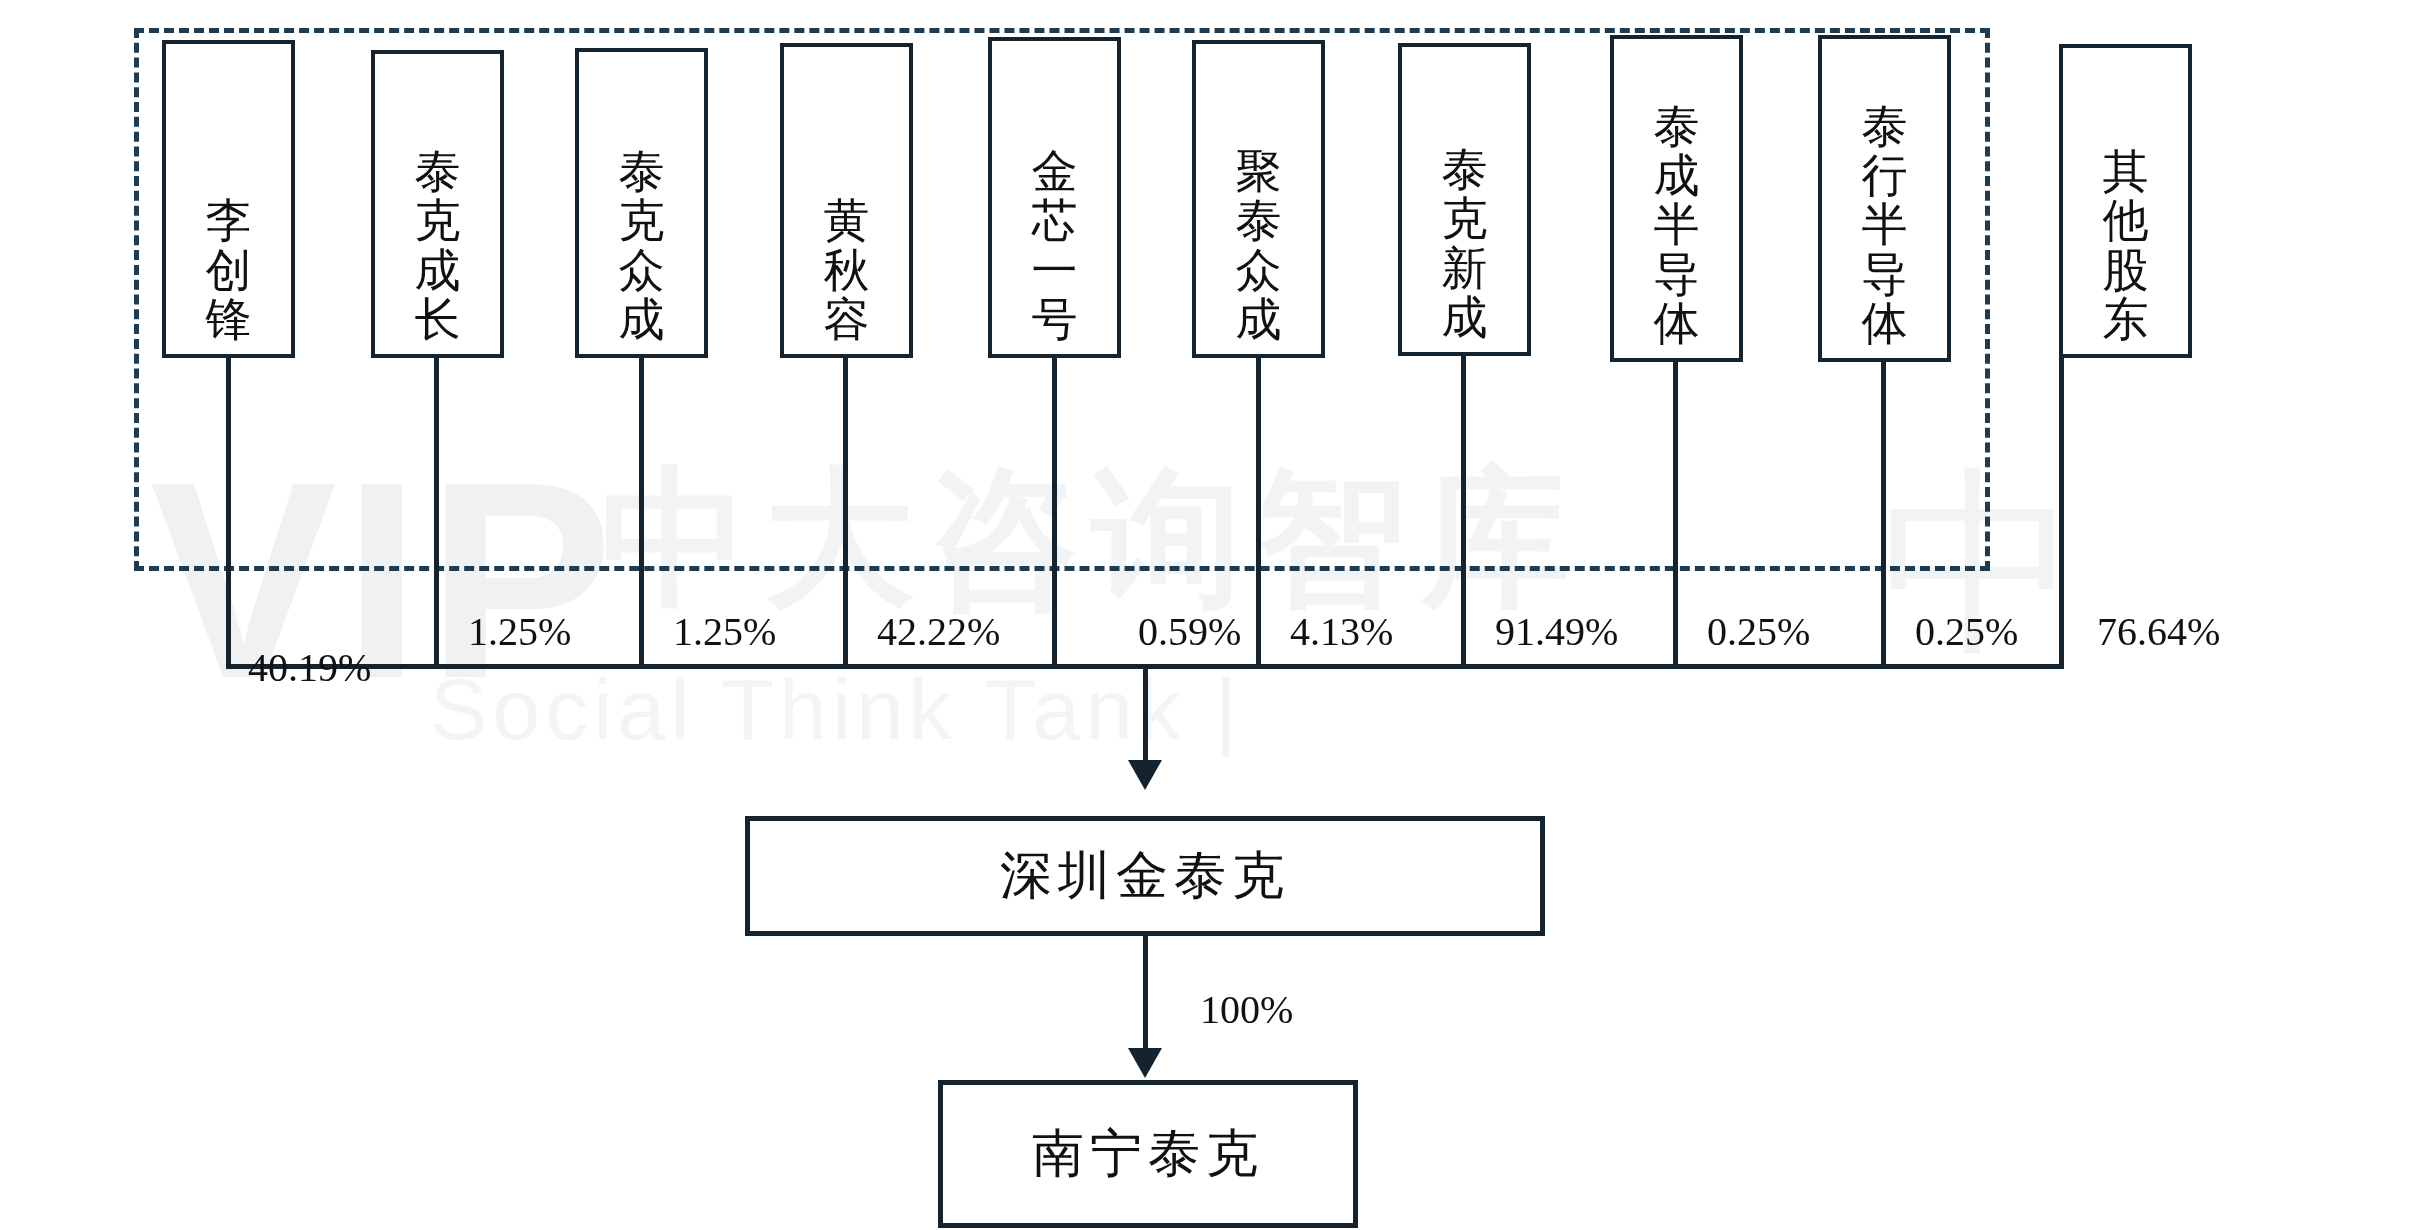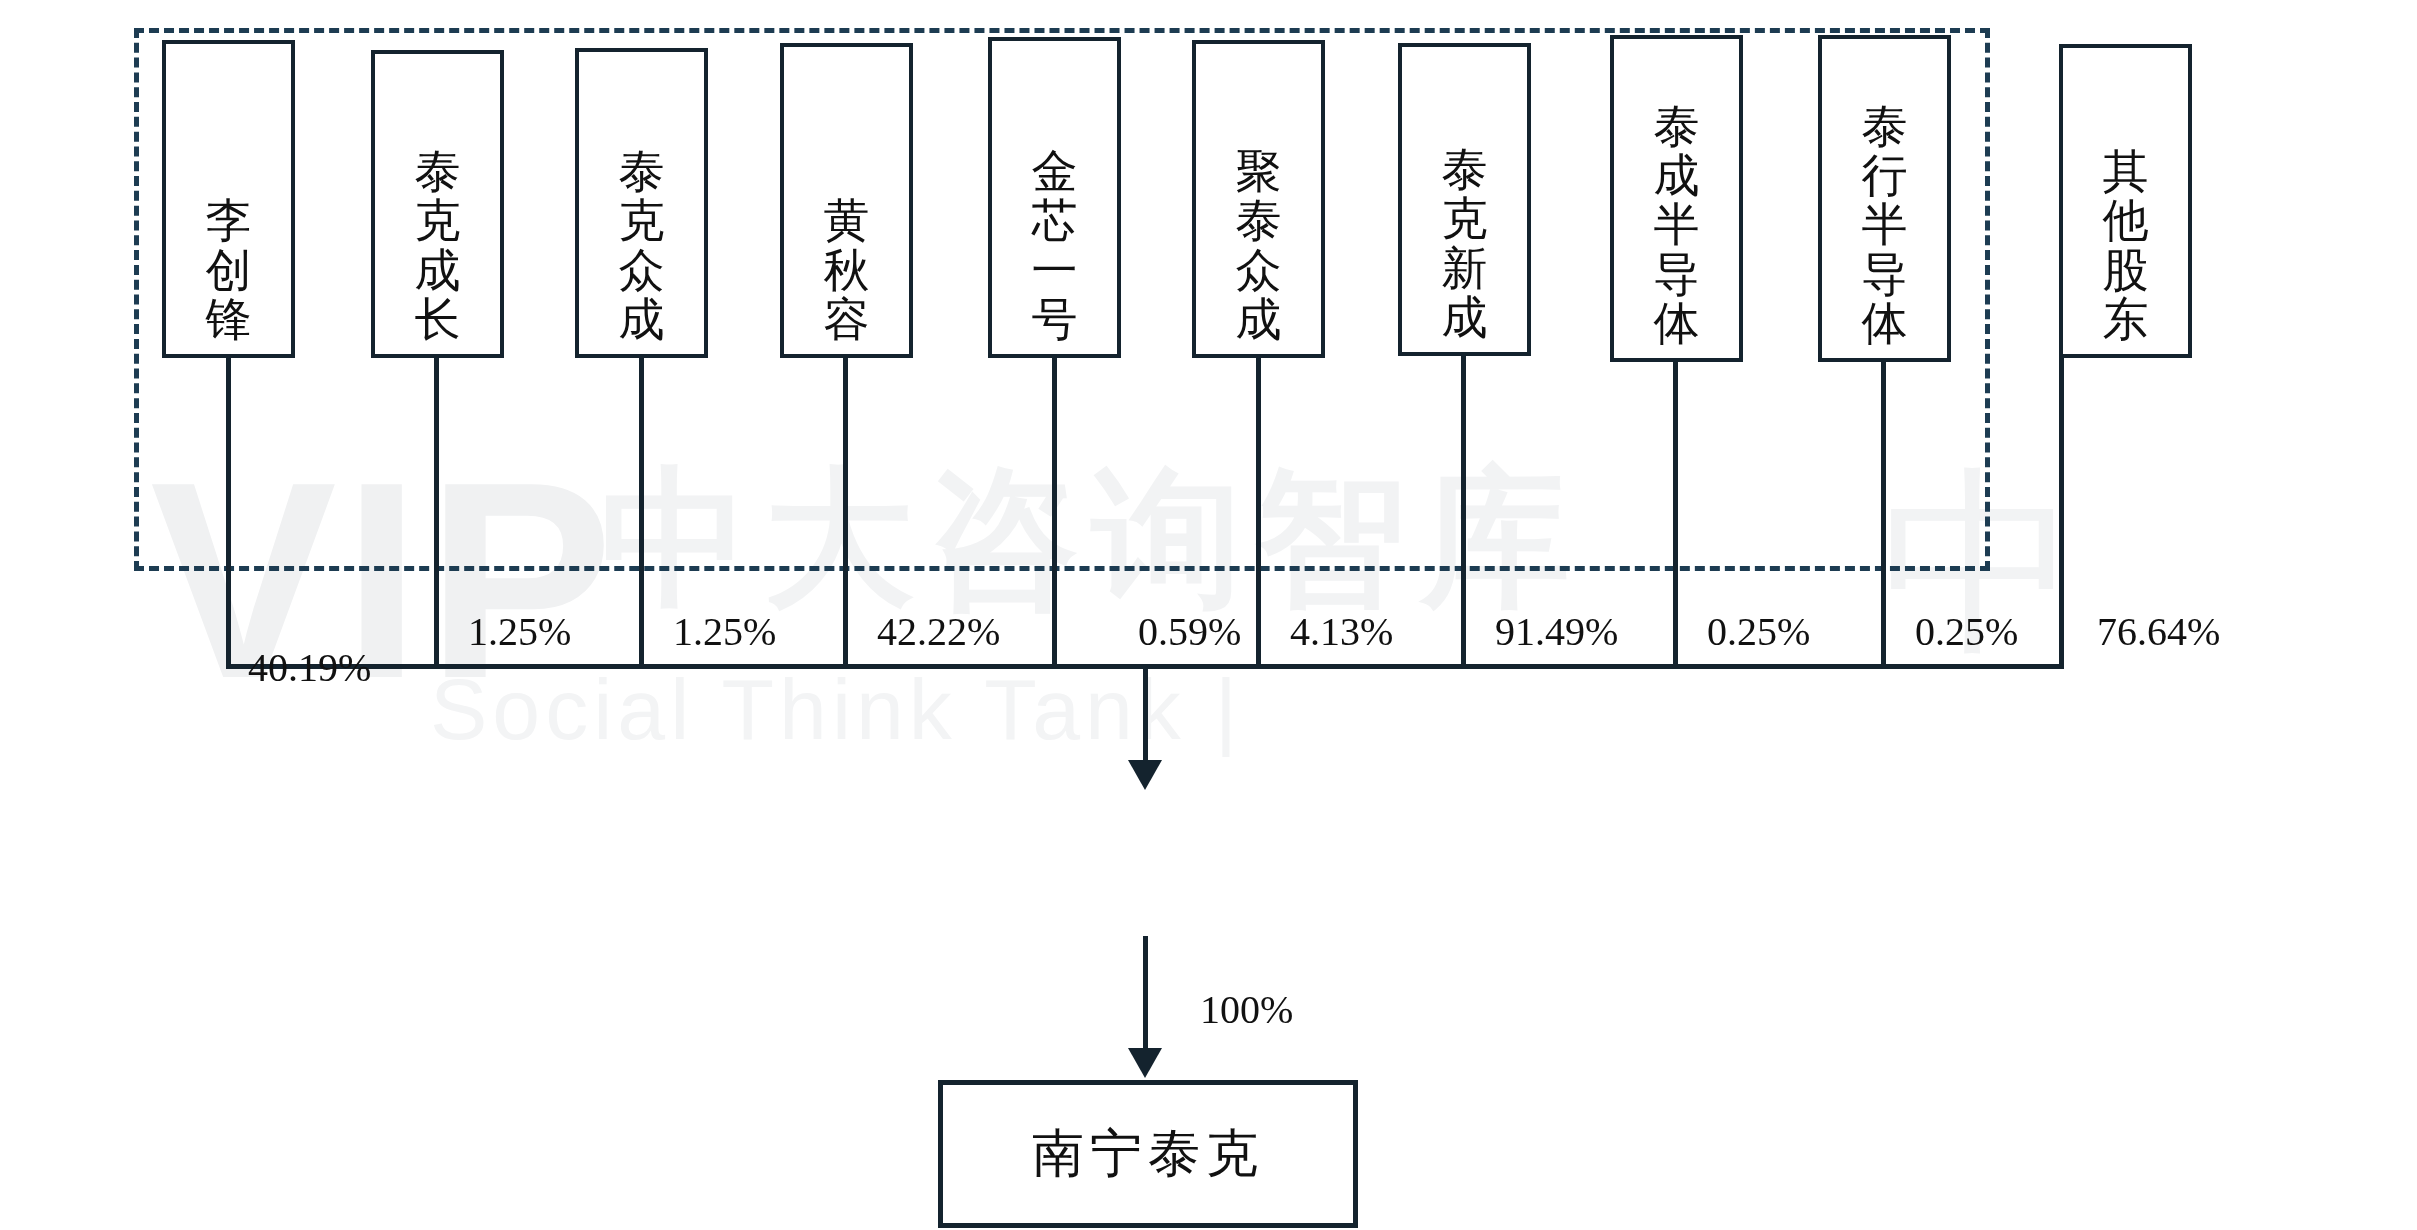--- a/index.html
+++ b/index.html
@@ -271,20 +271,21 @@
   <div class="pct" style="left:1138px; top:608px;">0.59%</div>
   <div class="pct" style="left:1290px; top:608px;">4.13%</div>
   <div class="pct" style="left:1495px; top:608px;">91.49%</div>
   <div class="pct" style="left:1707px; top:608px;">0.25%</div>
   <div class="pct" style="left:1915px; top:608px;">0.25%</div>
   <div class="pct" style="left:2097px; top:608px;">76.64%</div>
 
   <div class="vline" style="left:1143px; top:666px; height:100px;"></div>
   <div class="arrow-head" style="left:1128px; top:760px;"></div>
 
+  <div class="entity-box" style="left:745px; top:816px; width:800px; height:120px;">深圳金泰克</div>
 
   <div class="vline" style="left:1143px; top:936px; height:118px;"></div>
   <div class="arrow-head" style="left:1128px; top:1048px;"></div>
   <div class="pct" style="left:1200px; top:986px;">100%</div>
 
   <div class="entity-box" style="left:938px; top:1080px; width:420px; height:148px;">南宁泰克</div>
 
 </div>
 
 </body></html>

